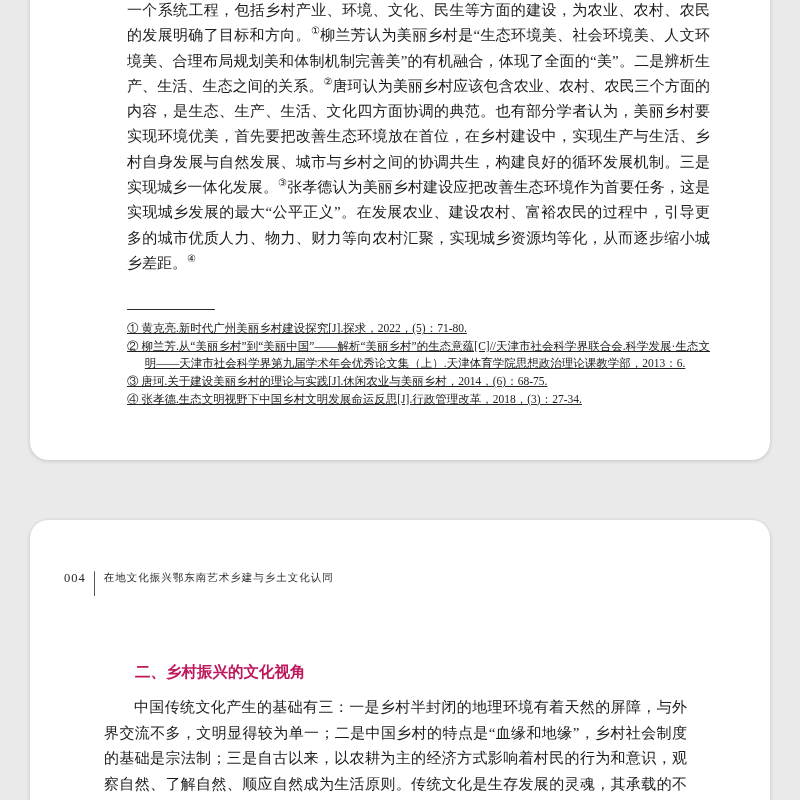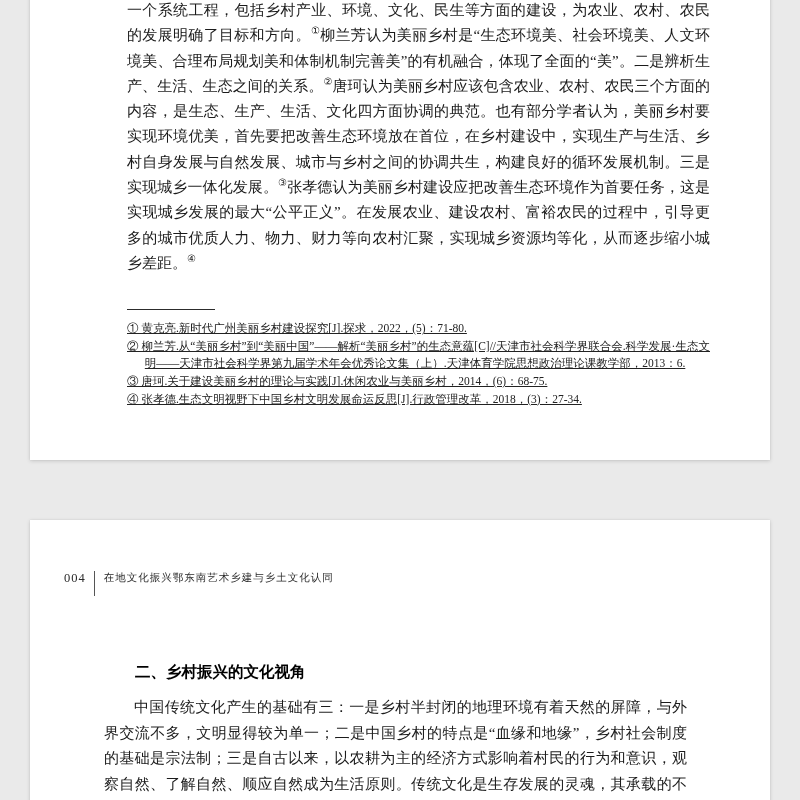--- a/index.html
+++ b/index.html
@@ -1,15 +1,15 @@
 <!DOCTYPE html>
 <html><head>
 <meta charset="utf-8">
 <style>
-  * { margin: 0; padding: 0; box-sizing: border-box; }
+  * { margin: 0; padding: 0; box-sizing: border-box; border-radius: 18px; }
   html, body { width: 800px; height: 800px; }
   body {
     background: #eaeaea;
     font-family: "Liberation Serif", "DejaVu Serif", serif;
     color: #1b1b1b;
     overflow: hidden;
   }
   .viewport {
     position: relative;
     width: 800px;
@@ -89,21 +89,21 @@
     line-height: 13.5px;
     letter-spacing: 1px;
   }
   .p2-inner { padding: 142px 83px 0 74px; }
   .section-heading {
     font-size: 15.5px;
     font-weight: bold;
     line-height: 20px;
     text-indent: 2em;
     margin-bottom: 13px;
-    color: #000000;
+    color: #be185d;
   }
   .p2-inner .body-text {
     line-height: 25.5px;
     text-indent: 2em;
   }
 </style>
 </head>
 <body>
 
 <div class="viewport">

